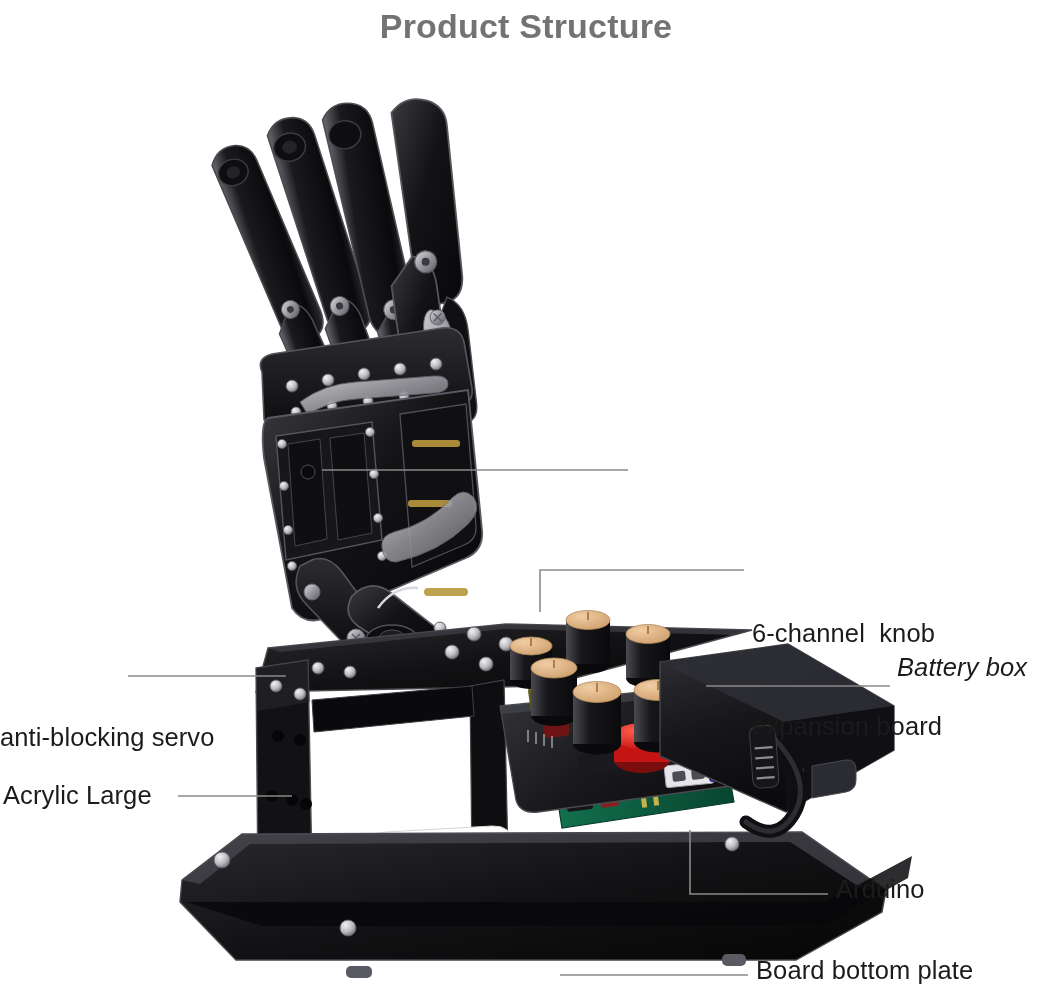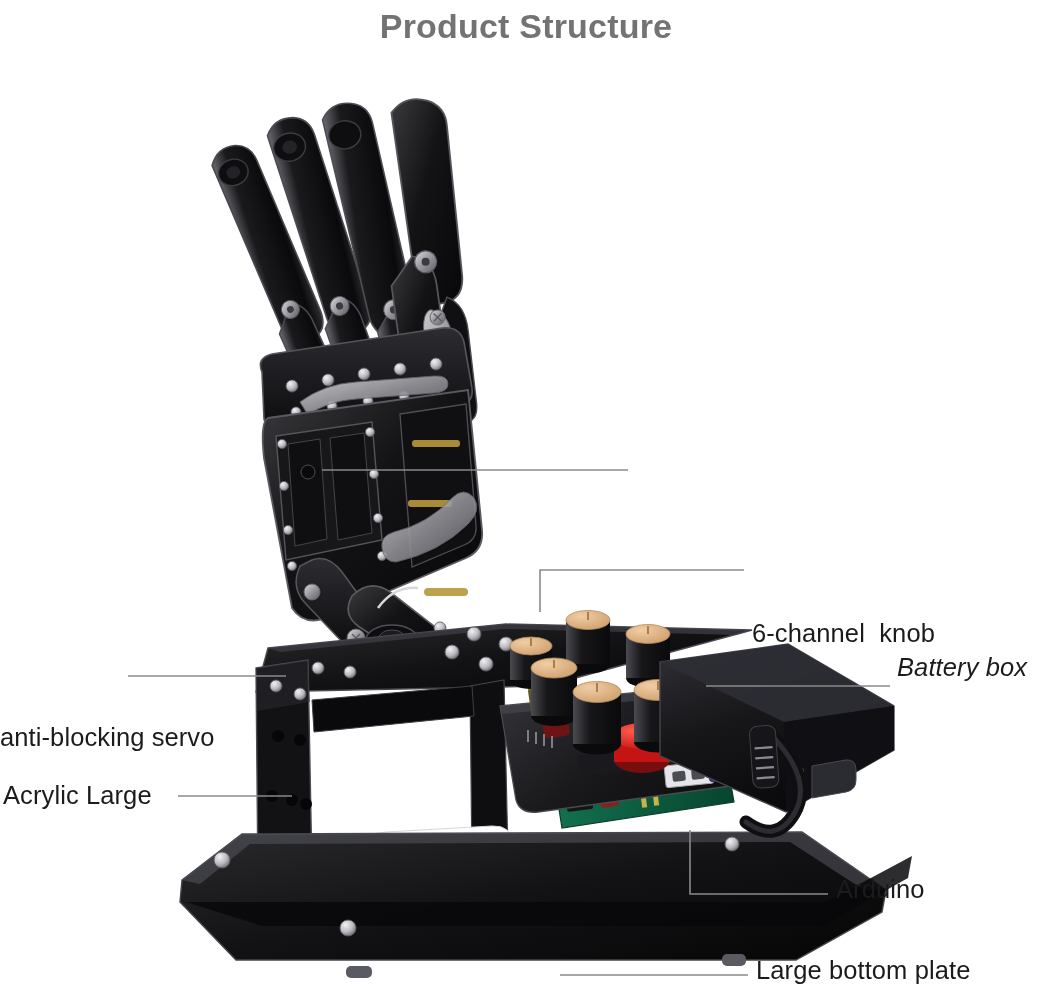--- a/index.html
+++ b/index.html
@@ -415,27 +415,28 @@
       <path d="M128 676 L286 676"></path>
       <path d="M178 796 L292 796"></path>
       <path d="M690 830 L690 894 L828 894"></path>
       <path d="M560 975 L748 975"></path>
     </g>
   </svg>
 
 
   <div class="label lbl-knob">
     <div>6-channel  knob</div>
+    <div>expansion board</div>
   </div>
 
   <div class="label lbl-battery">Battery box</div>
 
   <div class="label lbl-lfd06">
     <div>anti-blocking servo</div>
   </div>
 
   <div class="label lbl-acrylic">Acrylic Large</div>
 
   <div class="label lbl-arduino">Arduino</div>
 
-  <div class="label lbl-bottom">Large bottom plate</div>
+  <div class="label lbl-bottom">Board bottom plate</div>
 
 </div>
 
 </body></html>

